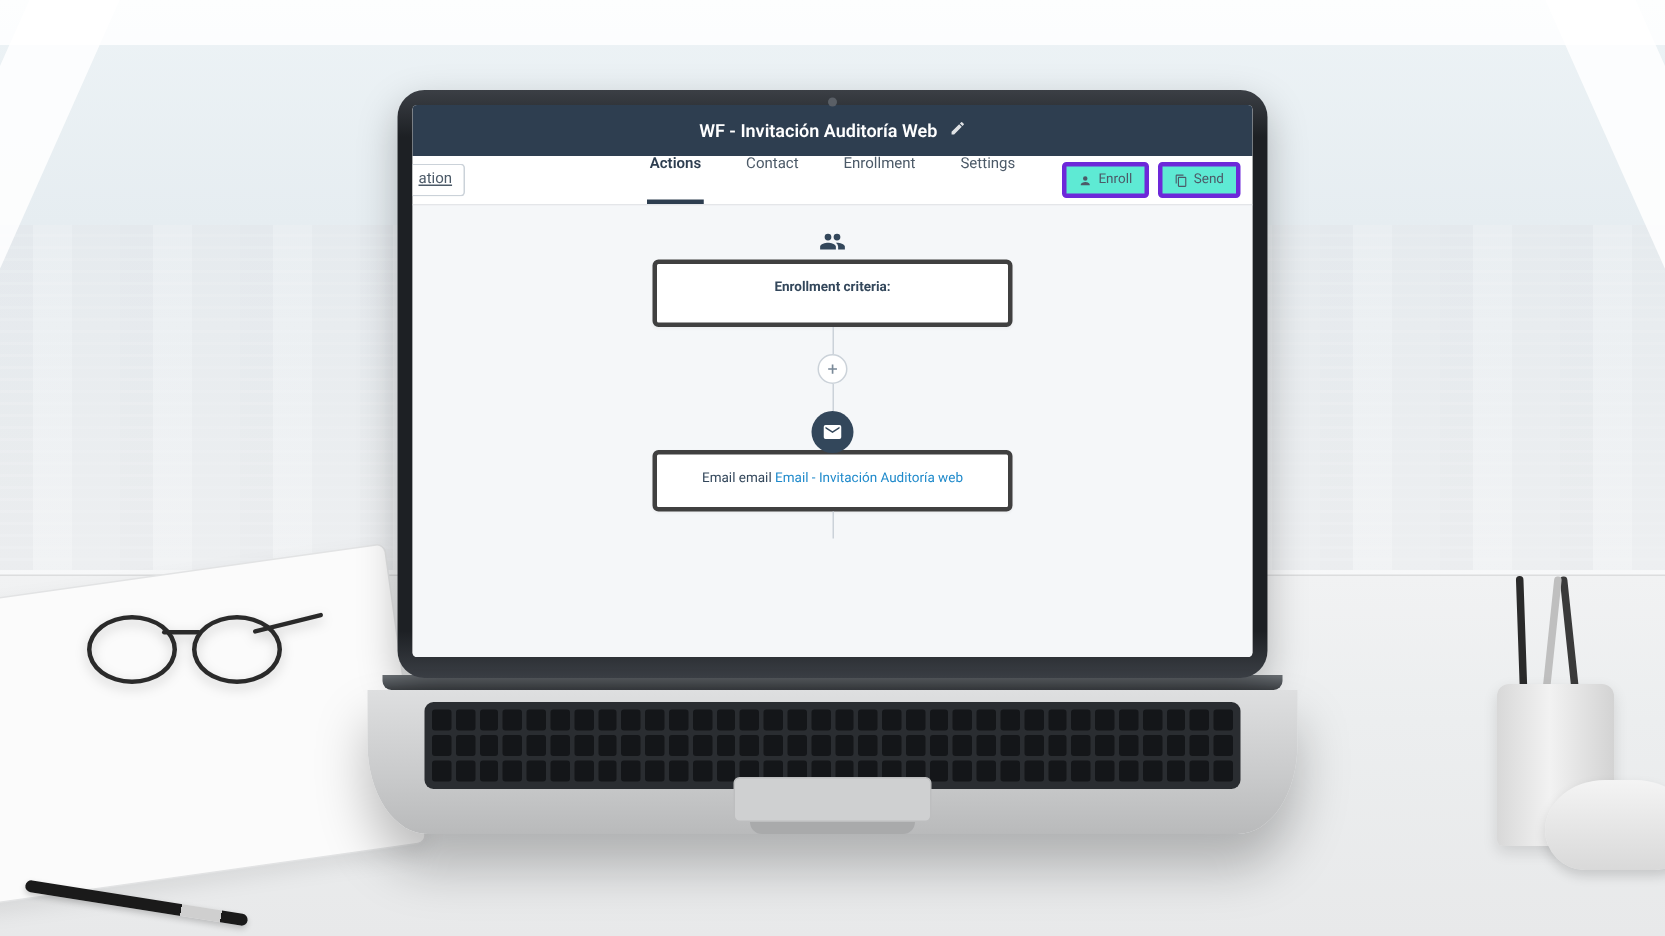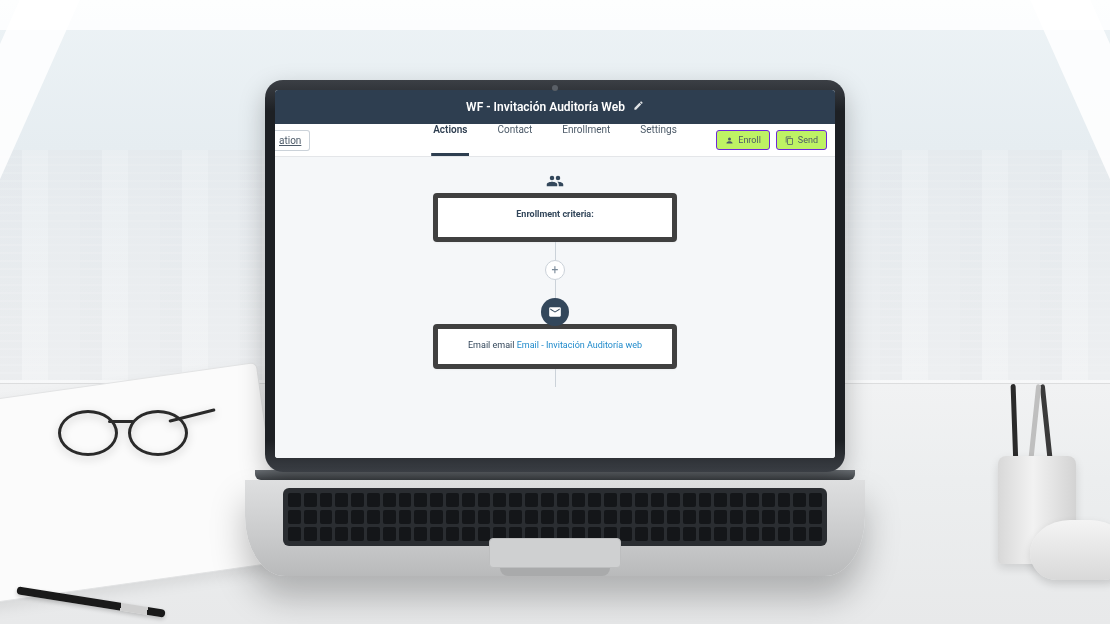--- a/index.html
+++ b/index.html
@@ -33,55 +33,55 @@
   .glasses .temple{position:absolute;left:110px;top:4px;width:48px;height:3px;background:#2a2a2a;border-radius:2px;transform:rotate(-14deg);}
   .penholder{position:absolute;right:34px;bottom:60px;width:78px;height:108px;background:linear-gradient(90deg,#d8d8d8,#f2f2f2 45%,#d3d3d3);border-radius:8px 8px 4px 4px;box-shadow:0 4px 10px rgba(0,0,0,.12);}
   .pen{position:absolute;width:5px;height:140px;border-radius:3px;bottom:100px;}
   .pen.p1{right:58px;background:#3a3a3a;transform:rotate(-6deg);}
   .pen.p2{right:76px;background:#bfbfbf;transform:rotate(6deg);}
   .pen.p3{right:92px;background:#2a2a2a;transform:rotate(-2deg);}
   .mouse{position:absolute;right:-20px;bottom:44px;width:100px;height:60px;border-radius:60px 60px 40px 40px/50px 50px 40px 40px;background:linear-gradient(#f4f4f4,#d9d9d9);box-shadow:0 4px 8px rgba(0,0,0,.15);}
   .smallpen{position:absolute;left:16px;bottom:18px;width:150px;height:8px;border-radius:4px;background:linear-gradient(90deg,#1a1a1a 0 70%,#cfcfcf 70% 88%,#1a1a1a 88%);transform:rotate(9deg);box-shadow:0 2px 4px rgba(0,0,0,.2);}
 
   
-  .laptop{position:absolute;left:50%;top:80px;transform:translateX(-50%);width:620px;}
+  .laptop{position:absolute;left:50%;top:60px;transform:translateX(-50%);width:620px;}
   .lid{position:relative;width:560px;height:368px;margin:0 auto;border-radius:18px;
       background:linear-gradient(180deg,#3b3f45 0%,#1d2024 8%,#1d2024 92%,#3b3f45 100%);
       padding:10px 10px 14px 10px;box-shadow:0 10px 26px rgba(0,0,0,.25);}
   .camera{position:absolute;left:50%;top:5px;width:6px;height:6px;margin-left:-3px;border-radius:50%;background:#5a5f66;}
   .screen{width:100%;height:100%;background:#fff;border-radius:3px;overflow:hidden;display:flex;flex-direction:column;}
   .hinge{width:600px;height:10px;margin:-2px auto 0;background:linear-gradient(180deg,#6d7277,#3d4145);border-radius:0 0 6px 6px;}
   .deck{position:relative;width:620px;height:96px;margin:0 auto;border-radius:0 0 40px 40px/0 0 60px 60px;
       background:linear-gradient(180deg,#dedfe0 0%,#c9cacb 60%,#b9babb 100%);
       box-shadow:0 22px 34px rgba(0,0,0,.25);}
   .keywell{position:absolute;left:38px;right:38px;top:8px;height:48px;border-radius:6px;
       background:#2a2d31;display:grid;grid-template-columns:repeat(34,1fr);grid-template-rows:repeat(3,1fr);gap:3px;padding:5px;}
   .keywell i{background:#141619;border-radius:2px;}
   .trackpad{position:absolute;left:50%;transform:translateX(-50%);top:58px;width:130px;height:28px;border-radius:4px;background:#cfd0d1;border:1px solid #bdbebf;}
   .deck::after{content:"";position:absolute;left:50%;top:88px;width:110px;height:8px;margin-left:-55px;border-radius:0 0 10px 10px;background:#a9aaab;}
 
   
   .titlebar{background:#2e3e50;color:#fff;height:34px;display:flex;align-items:center;justify-content:center;font-size:12px;font-weight:600;gap:8px;}
   .titlebar .edit{opacity:.85;}
   .toolbar{height:32px;border-bottom:1px solid #e4e6e9;background:#fff;display:flex;align-items:stretch;position:relative;font-size:10px;color:#4c5a68;}
-  .toolbar .left{display:flex;align-items:center;text-decoration:underline;}
+  .toolbar .left{display:flex;text-decoration:underline;}
   .cutbtn{border:1px solid #cbd2d9;border-left:none;border-radius:0 3px 3px 0;padding:4px 8px 4px 4px;margin:5px 0;color:#4c5a68;background:#fff;}
   .tabs{position:absolute;left:50%;transform:translateX(-50%);display:flex;gap:26px;height:100%;}
   .tab{display:flex;align-items:flex-start;padding:0 2px;color:#4c5a68;cursor:pointer;}
   .tab.active{color:#2e3e50;font-weight:600;box-shadow:inset 0 -3px 0 #2e3e50;}
   .toolbar .right{margin-left:auto;display:flex;align-items:center;gap:6px;padding-right:8px;}
-  .smbtn{border:1px solid #6d28d9;border-radius:3px;background:#bef264;color:#4c5a68;font-size:9px;padding:4px 8px;display:flex;align-items:center;gap:4px;cursor:pointer;}
+  .smbtn{border:3px solid #6d28d9;border-radius:3px;background:#5eead4;color:#4c5a68;font-size:9px;padding:4px 8px;display:flex;align-items:center;gap:4px;cursor:pointer;}
   .smbtn svg{width:9px;height:9px;}
 
   .canvas{flex:1;background:#f5f7f9;display:flex;flex-direction:column;align-items:center;padding-top:10px;overflow:hidden;}
   .node-icon{width:28px;height:28px;border-radius:50%;background:#33475b;display:flex;align-items:center;justify-content:center;margin-bottom:-2px;z-index:2;}
   .node-icon.firsticon{background:transparent;}
   .node-icon svg{width:14px;height:14px;fill:#fff;}
   .node-icon.firsticon svg{fill:#33475b;width:18px;height:18px;}
-  .card{width:210px;background:#fff;border:5px solid #404040;border-radius:4px;padding:10px 12px 12px;text-align:center;font-size:9px;color:#33475b;line-height:1.45;box-shadow:0 1px 2px rgba(0,0,0,.04);}
+  .card{width:210px;background:#fff;border:3px solid #404040;border-radius:4px;padding:10px 12px 12px;text-align:center;font-size:9px;color:#33475b;line-height:1.45;box-shadow:0 1px 2px rgba(0,0,0,.04);}
   .card .heading{font-weight:700;margin-bottom:4px;}
   .card .link{color:#1f8acb;}
   .card .stat{color:#1f8acb;font-weight:600;}
   .card .statline{color:#7a8a99;margin-top:6px;border-top:1px solid #eef1f4;padding-top:6px;}
   .connector{width:1px;flex:0 0 18px;height:18px;background:#cbd2d9;}
   .plus{width:18px;height:18px;border:1px solid #cbd2d9;border-radius:50%;background:#fff;display:flex;align-items:center;justify-content:center;color:#7a8a99;font-size:12px;line-height:1;}
 </style>
 </head>
 <body>
 

